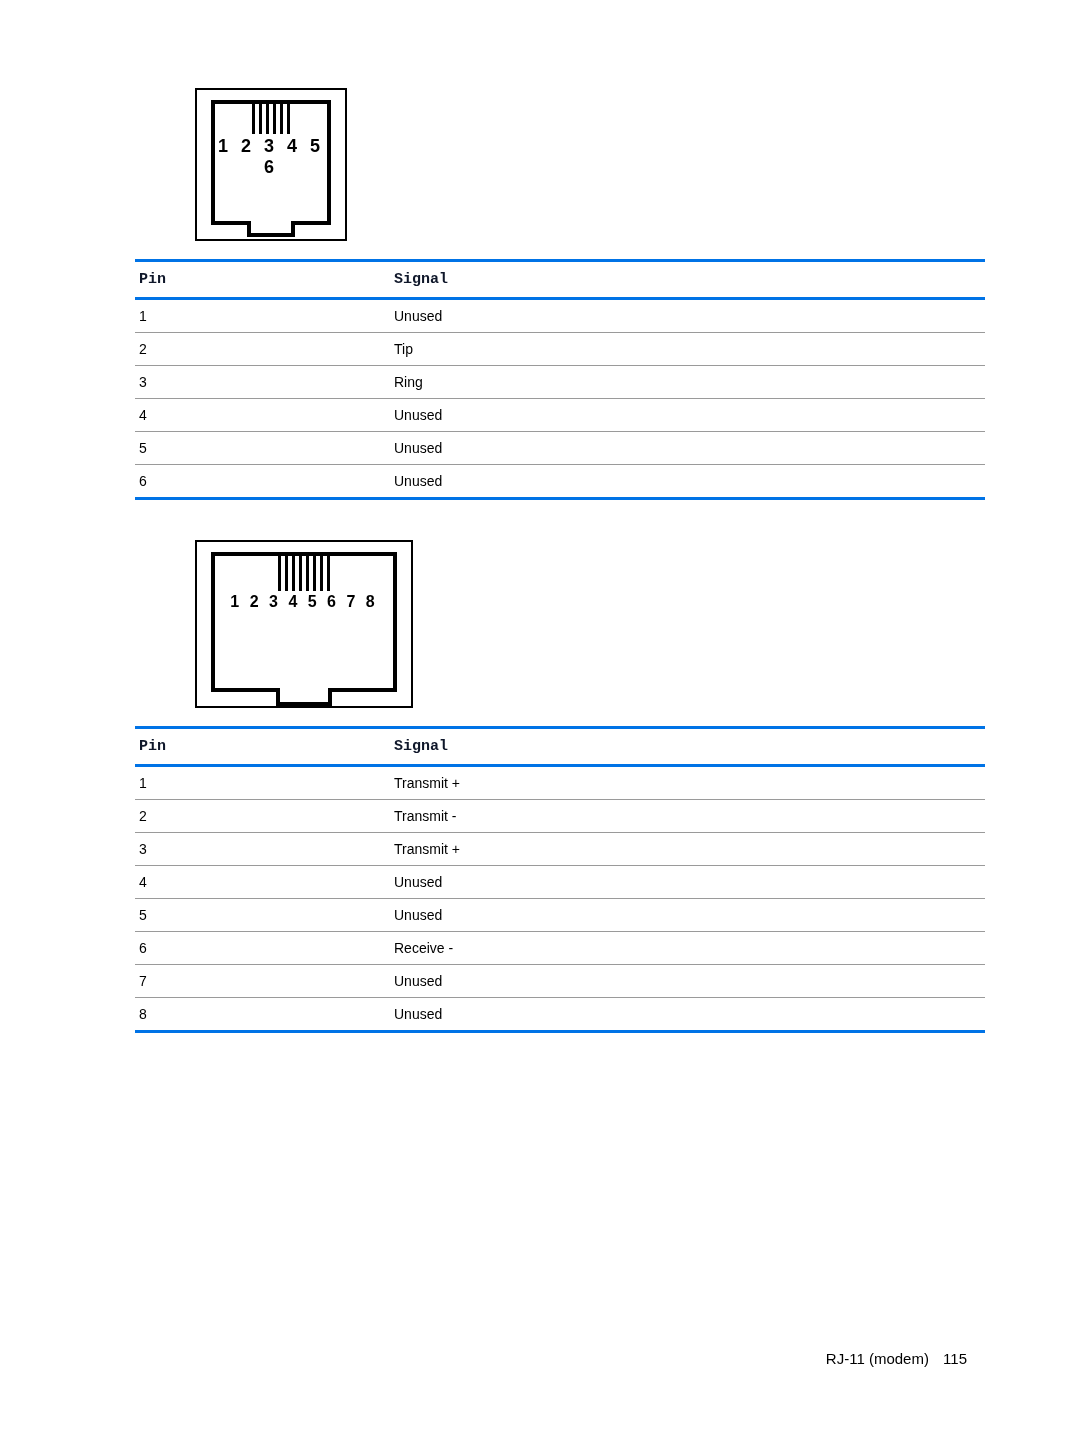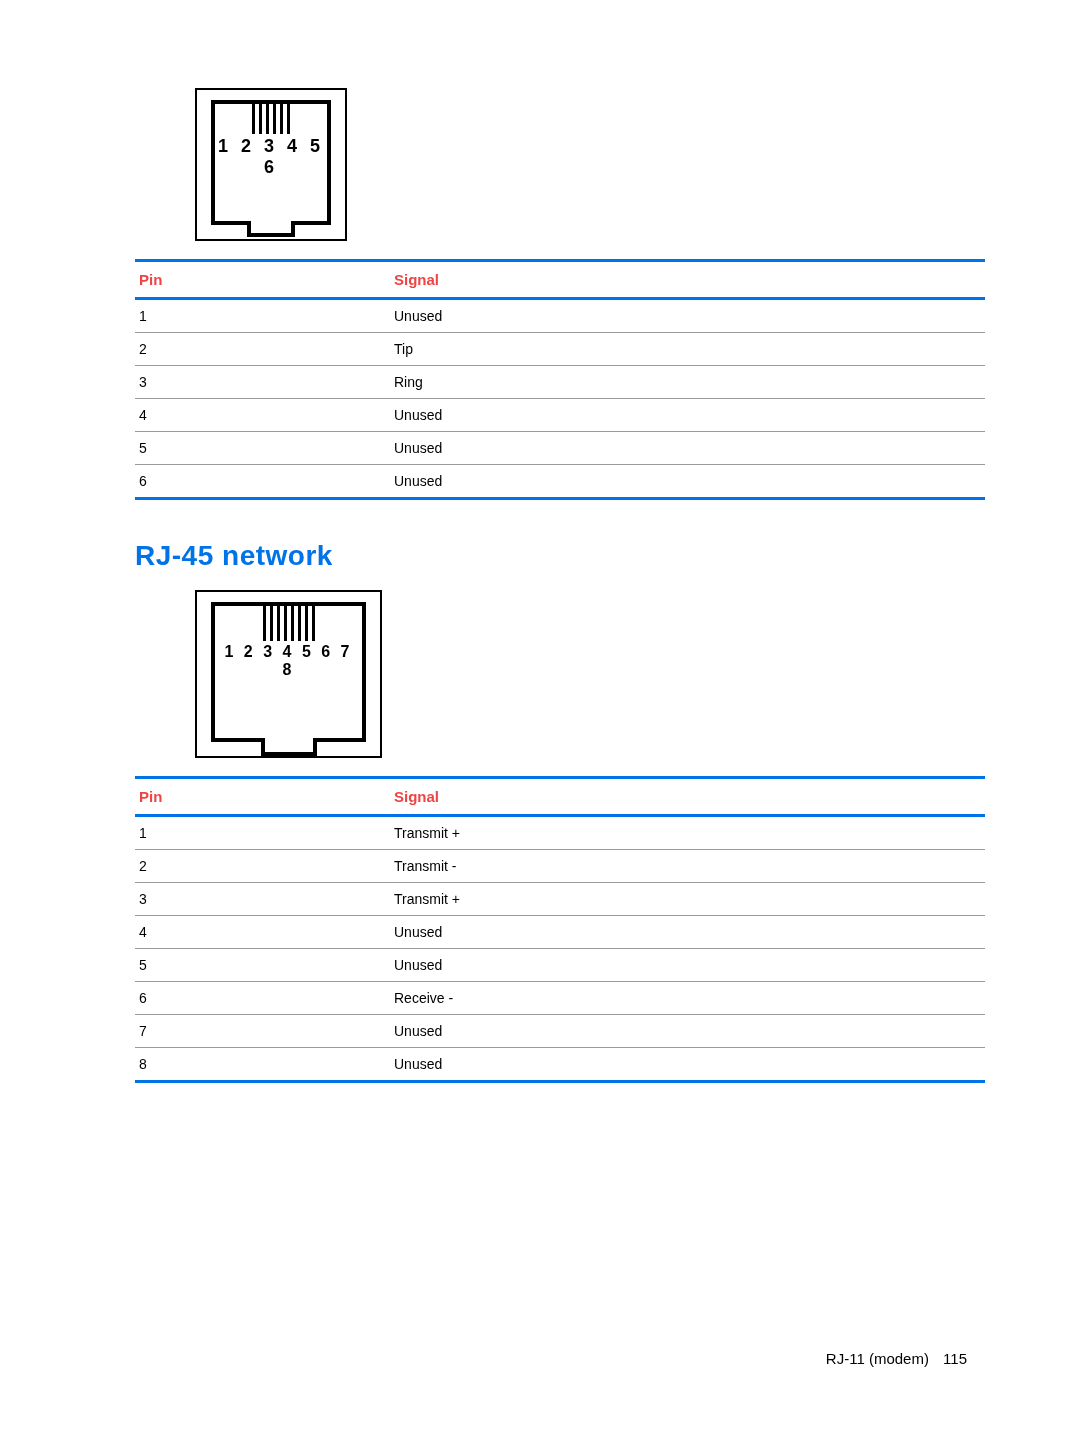--- a/index.html
+++ b/index.html
@@ -34,21 +34,21 @@
     .jack {
       border: 4px solid #000;
       background: #fff;
       position: relative;
     }
     .jack-rj11 {
       width: 120px;
       height: 125px;
     }
     .jack-rj45 {
-      width: 155px;
+      width: 186px;
       height: 140px;
     }
     .pins-row {
       display: flex;
       justify-content: center;
       gap: 4px;
       padding-top: 0;
     }
     .pin-line {
       width: 3px;
@@ -88,24 +88,25 @@
       width: 100%;
       border-collapse: collapse;
       margin-bottom: 40px;
     }
     table.pinout thead tr {
       border-top: 3px solid #0073e6;
       border-bottom: 3px solid #0073e6;
     }
     table.pinout th {
       text-align: left;
-      color: #ef4444;
+      color: #0f172a;
       font-weight: bold;
       font-size: 15px;
       padding: 9px 4px;
+      font-family: Liberation Mono, monospace;
     }
     table.pinout td {
       text-align: left;
       color: #000;
       font-size: 14px;
       padding: 8px 4px;
       border-bottom: 1px solid #9a9a9a;
     }
     table.pinout tbody tr:last-child td {
       border-bottom: 3px solid #0073e6;
@@ -176,21 +177,20 @@
           <td>Unused</td>
         </tr>
       <tr>
           <td>6</td>
           <td>Unused</td>
         </tr>
     </tbody>
   </table>
 
   
-  <h2 class="section-heading">RJ-45 network</h2>
 
   <div class="connector-figure">
     <div class="jack jack-rj45">
       <div class="pins-row">
         <div class="pin-line pin-line-45"></div>
         <div class="pin-line pin-line-45"></div>
         <div class="pin-line pin-line-45"></div>
         <div class="pin-line pin-line-45"></div>
         <div class="pin-line pin-line-45"></div>
         <div class="pin-line pin-line-45"></div>

